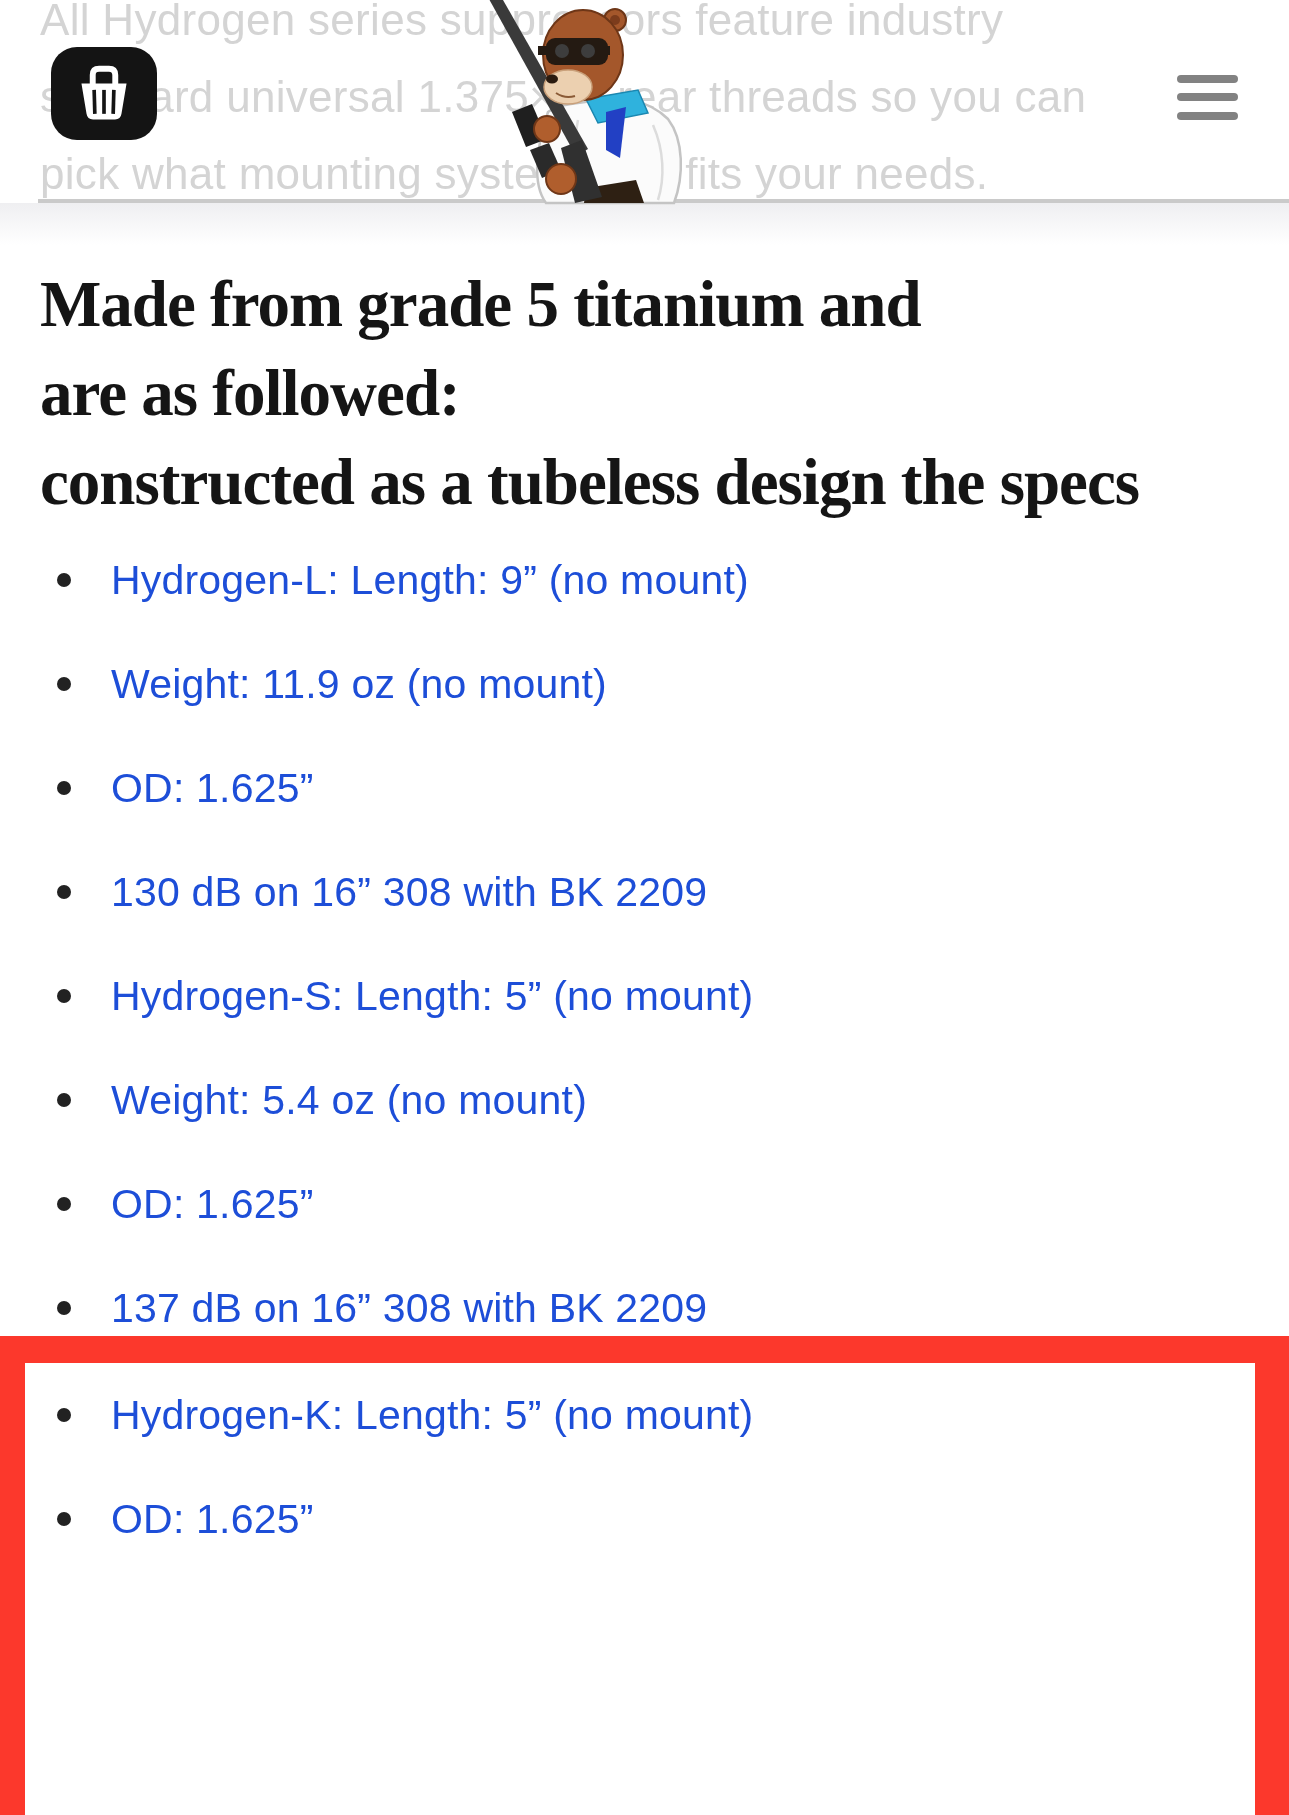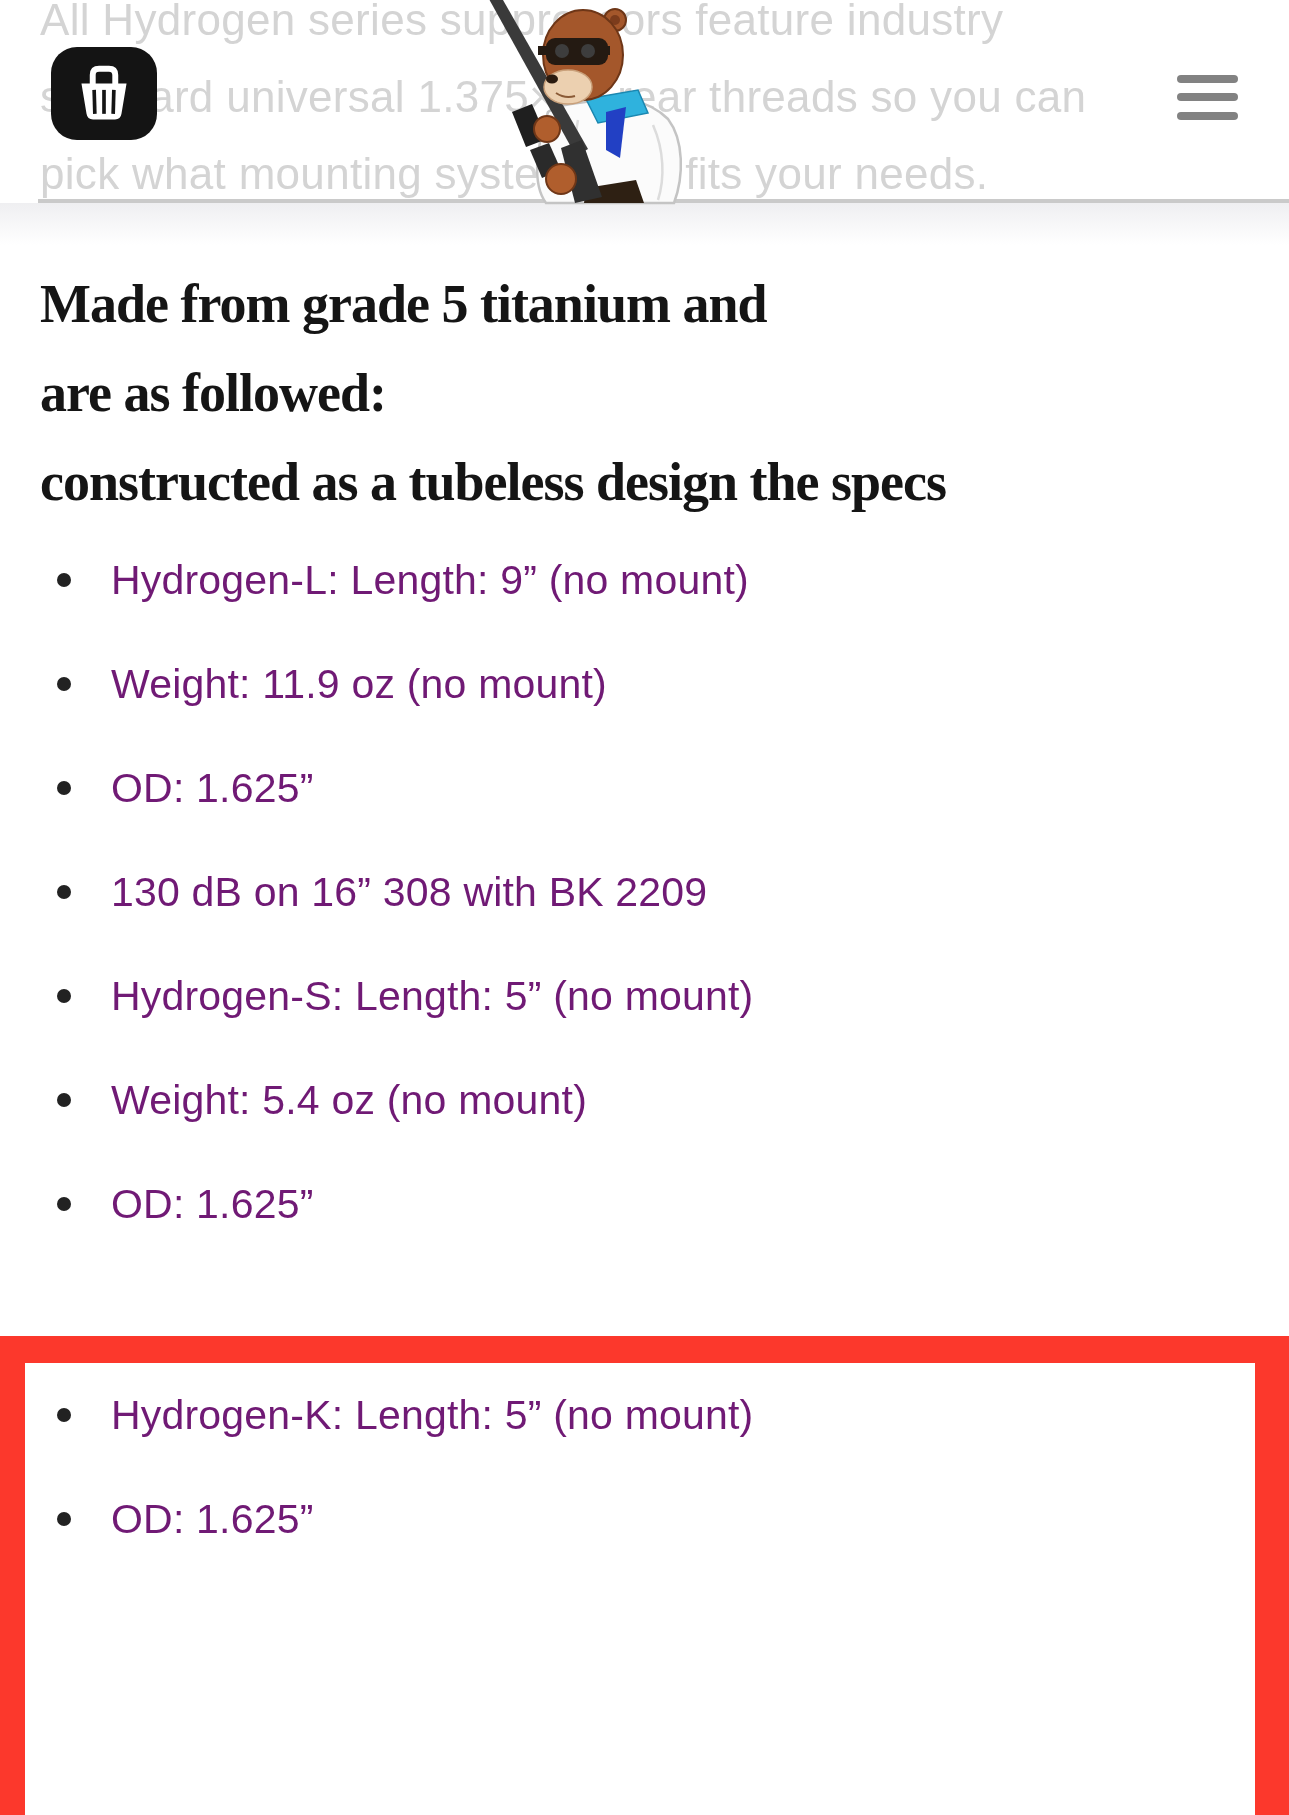--- a/index.html
+++ b/index.html
@@ -37,30 +37,30 @@
 
   
   .divider{position:absolute;left:38px;top:199px;width:1251px;height:4px;background:#cacaca;}
   .header-shade{position:absolute;left:0;top:203px;width:1289px;height:42px;
     background:linear-gradient(#ececef,#ffffff);opacity:.85;}
 
   
   .headline{
     position:absolute;left:40px;top:260px;width:1200px;
     font-family:"Liberation Serif", serif;font-weight:700;
-    font-size:54px;line-height:89px;color:#151515;letter-spacing:-1px;
+    font-size:65px;line-height:89px;color:#151515;letter-spacing:-1px;
   }
   .headline span{display:block;white-space:nowrap;}
 
   
   ul.specs{list-style:none;margin:0;padding:0;position:absolute;left:0;width:1289px;}
   ul.specs.outer{top:528px;}
   li.spec{height:104px;display:flex;align-items:center;}
   .dot{flex:none;width:14px;height:14px;border-radius:50%;background:#222222;margin-left:57px;}
-  .spec-text{margin-left:40px;font-size:41px;color:#701a75;letter-spacing:0.2px;white-space:nowrap;}
+  .spec-text{margin-left:40px;font-size:41px;color:#1d4ed8;letter-spacing:0.2px;white-space:nowrap;}
 
   
   .hl-box{position:absolute;left:0;top:1336px;width:1289px;height:479px;background:#fc382c;}
   .hl-inner{position:absolute;left:25px;top:27px;width:1230px;height:464px;background:#ffffff;}
   .hl-inner ul.specs{top:0;width:1230px;}
   .hl-inner .dot{margin-left:32px;}
 </style>
 </head>
 <body>
 
@@ -156,20 +156,24 @@
       <span class="spec-text">Hydrogen-S: Length: 5” (no mount)</span>
     </li>
     <li class="spec">
       <span class="dot"></span>
       <span class="spec-text">Weight: 5.4 oz (no mount)</span>
     </li>
     <li class="spec">
       <span class="dot"></span>
       <span class="spec-text">OD: 1.625”</span>
     </li>
+    <li class="spec">
+      <span class="dot"></span>
+      <span class="spec-text">137 dB on 16” 308 with BK 2209</span>
+    </li>
   </ul>
 
   <div class="hl-box">
     <div class="hl-inner">
       <ul class="specs">
         <li class="spec">
           <span class="dot"></span>
           <span class="spec-text">Hydrogen-K: Length: 5” (no mount)</span>
         </li>
         <li class="spec">

